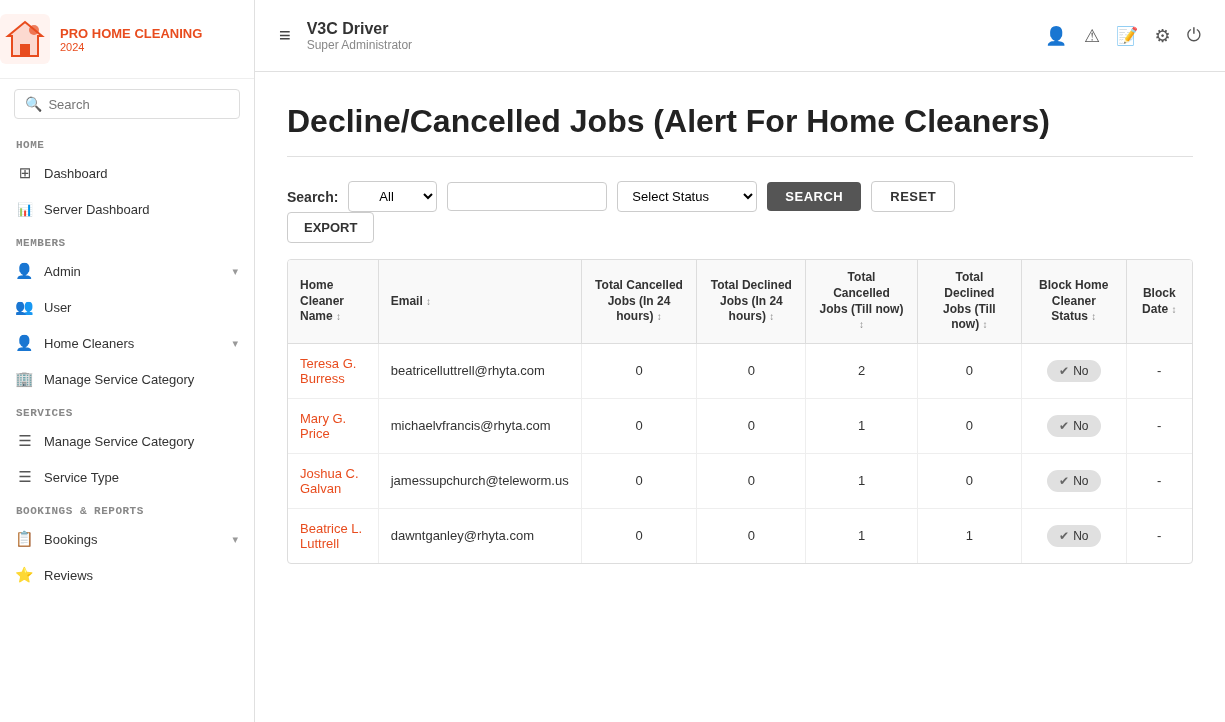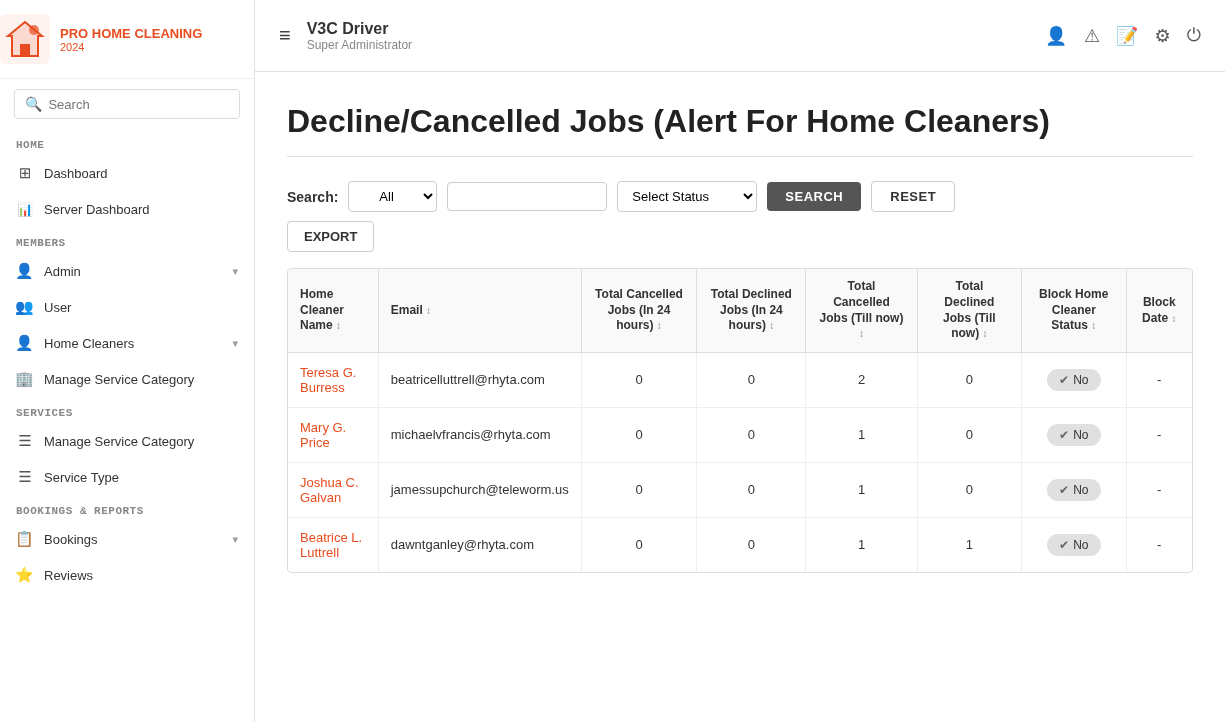--- a/index.html
+++ b/index.html
@@ -32,21 +32,21 @@
     .page-title { font-size: 32px; font-weight: bold; color: #222; margin-bottom: 16px; line-height: 1.2; }
     .page-title-divider { border: none; border-top: 1px solid #e0e0e0; margin-bottom: 24px; }
 
     .search-bar { display: flex; align-items: center; gap: 10px; flex-wrap: wrap; }
     .search-label { font-weight: bold; font-size: 14px; }
     .search-select { padding: 6px 26px; border: 1px solid #ccc; border-radius: 4px; font-size: 13px; background: #fff; cursor: pointer; }
     .search-input { padding: 6px 10px; border: 1px solid #ccc; border-radius: 4px; font-size: 13px; width: 160px; }
     .status-select { padding: 6px 10px; border: 1px solid #ccc; border-radius: 4px; font-size: 13px; background: #fff; cursor: pointer; min-width: 140px; }
     .btn-search { background: #555; color: #fff; border: none; padding: 7px 18px; border-radius: 4px; cursor: pointer; font-size: 13px; font-weight: bold; letter-spacing: 0.5px; }
     .btn-reset { background: #fff; color: #333; border: 1px solid #ccc; padding: 7px 18px; border-radius: 4px; cursor: pointer; font-size: 13px; font-weight: bold; letter-spacing: 0.5px; }
-    .btn-export { background: #fff; color: #333; border: 1px solid #ccc; padding: 7px 16px; border-radius: 4px; cursor: pointer; font-size: 13px; font-weight: bold; margin-bottom: 16px; margin-top: 9px; }
+    .btn-export { background: #fff; color: #333; border: 1px solid #ccc; padding: 7px 16px; border-radius: 4px; cursor: pointer; font-size: 13px; font-weight: bold; margin-bottom: 16px; }
 
     
     .table-wrapper { border: 1px solid #ddd; border-radius: 4px; overflow: hidden; }
     table { width: 100%; border-collapse: collapse; font-size: 13px; }
     thead tr { background: #f9f9f9; }
     thead th { padding: 10px 12px; text-align: center; font-size: 12px; font-weight: bold; color: #333; border-bottom: 1px solid #ddd; border-right: 1px solid #ddd; vertical-align: middle; line-height: 1.3; }
     thead th:last-child { border-right: none; }
     thead th.left { text-align: left; }
     tbody tr { border-bottom: 1px solid #eee; }
     tbody tr:last-child { border-bottom: none; }

